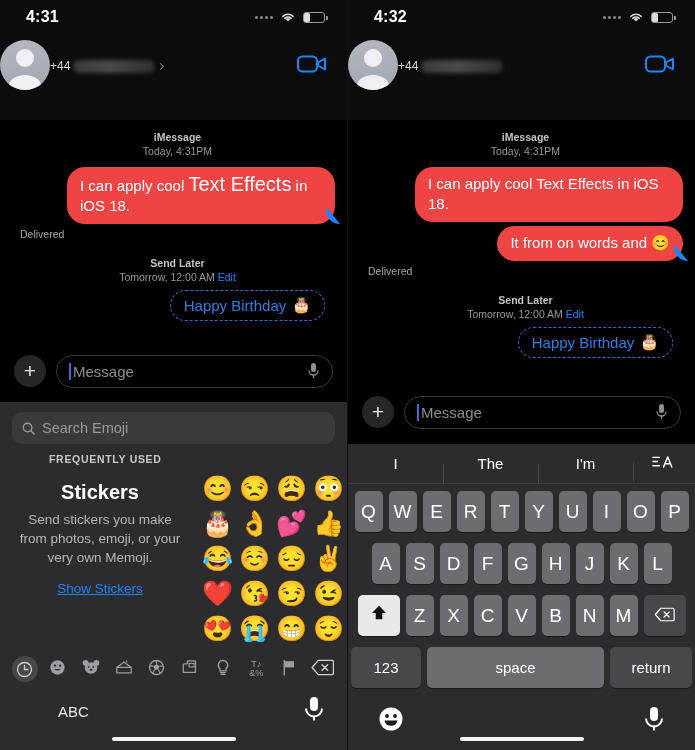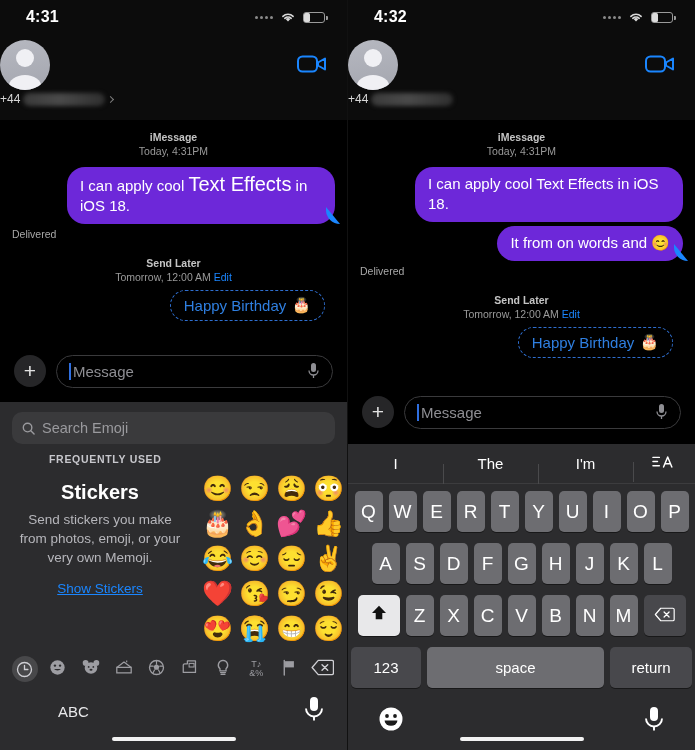--- a/index.html
+++ b/index.html
@@ -32,21 +32,21 @@
   
   .navbar { height:86px; background:#0c0c0c; position:relative; }
   .back-chevron {
     position:absolute; left:14px; top:18px; width:18px; height:18px;
     border-left:3.4px solid #1a86ff; border-bottom:3.4px solid #1a86ff;
     transform:rotate(45deg); border-radius:2px;
   }
   .video-btn { position:absolute; right:20px; top:20px; }
   .contact-block {
     position:absolute; left:0; right:16px; top:6px;
-    display:flex; flex-direction:column; align-items:flex-start;
+    display:flex; flex-direction:row; align-items:center;
   }
   .avatar {
     width:50px; height:50px; border-radius:50%;
     background:linear-gradient(170deg,#b6b8c0 0%,#a4a6af 100%);
     position:relative; overflow:hidden;
   }
   .avatar .head { position:absolute; left:50%; top:9px; transform:translateX(-50%);
     width:18px; height:18px; border-radius:50%; background:#f0f0f4; }
   .avatar .body { position:absolute; left:50%; bottom:-9px; transform:translateX(-50%);
     width:33px; height:24px; border-radius:50% 50% 45% 45%; background:#f0f0f4; }
@@ -54,28 +54,28 @@
   .contact-prefix { color:#d7d7d7; font-size:12px; }
   .contact-redacted {
     width:82px; height:13px; border-radius:7px;
     background:linear-gradient(90deg,#3a3a3a,#4a4a4a 45%,#2e2e2e);
     filter:blur(2.2px);
   }
   .contact-chev { width:5px; height:5px; border-top:1.4px solid #7d7d7d;
     border-right:1.4px solid #7d7d7d; transform:rotate(45deg); }
 
   
-  .convo { background:#000; position:relative; padding:10px 12px 0 12px; }
+  .convo { background:#000; position:relative; padding:10px 12px 0 20px; }
   .meta { text-align:center; color:#9a9a9a; font-size:10.5px; line-height:14px; }
   .meta b { color:#c4c4c4; font-weight:bold; }
   .meta .edit { color:#1a86ff; }
 
   .bubble-row { display:flex; justify-content:flex-end; margin-top:9px; }
   .bubble {
-    background:#6d28d9; color:#fff; border-radius:18px;
+    background:#ef4444; color:#fff; border-radius:18px;
     padding:7px 13px 8px 13px; font-size:15px; line-height:20px;
     max-width:268px; position:relative; text-align:left;
   }
   .bubble.tail::after {
     content:""; position:absolute; right:-5px; bottom:0; width:14px; height:17px;
     background:#1a86ff; border-bottom-left-radius:16px;
     clip-path:polygon(0 0,100% 100%,0 100%);
   }
   .fx-big { font-size:20px; line-height:20px; }
   .delivered { text-align:left; color:#a8a8a8; font-size:10.5px; margin-top:4px; padding-right:4px; }

